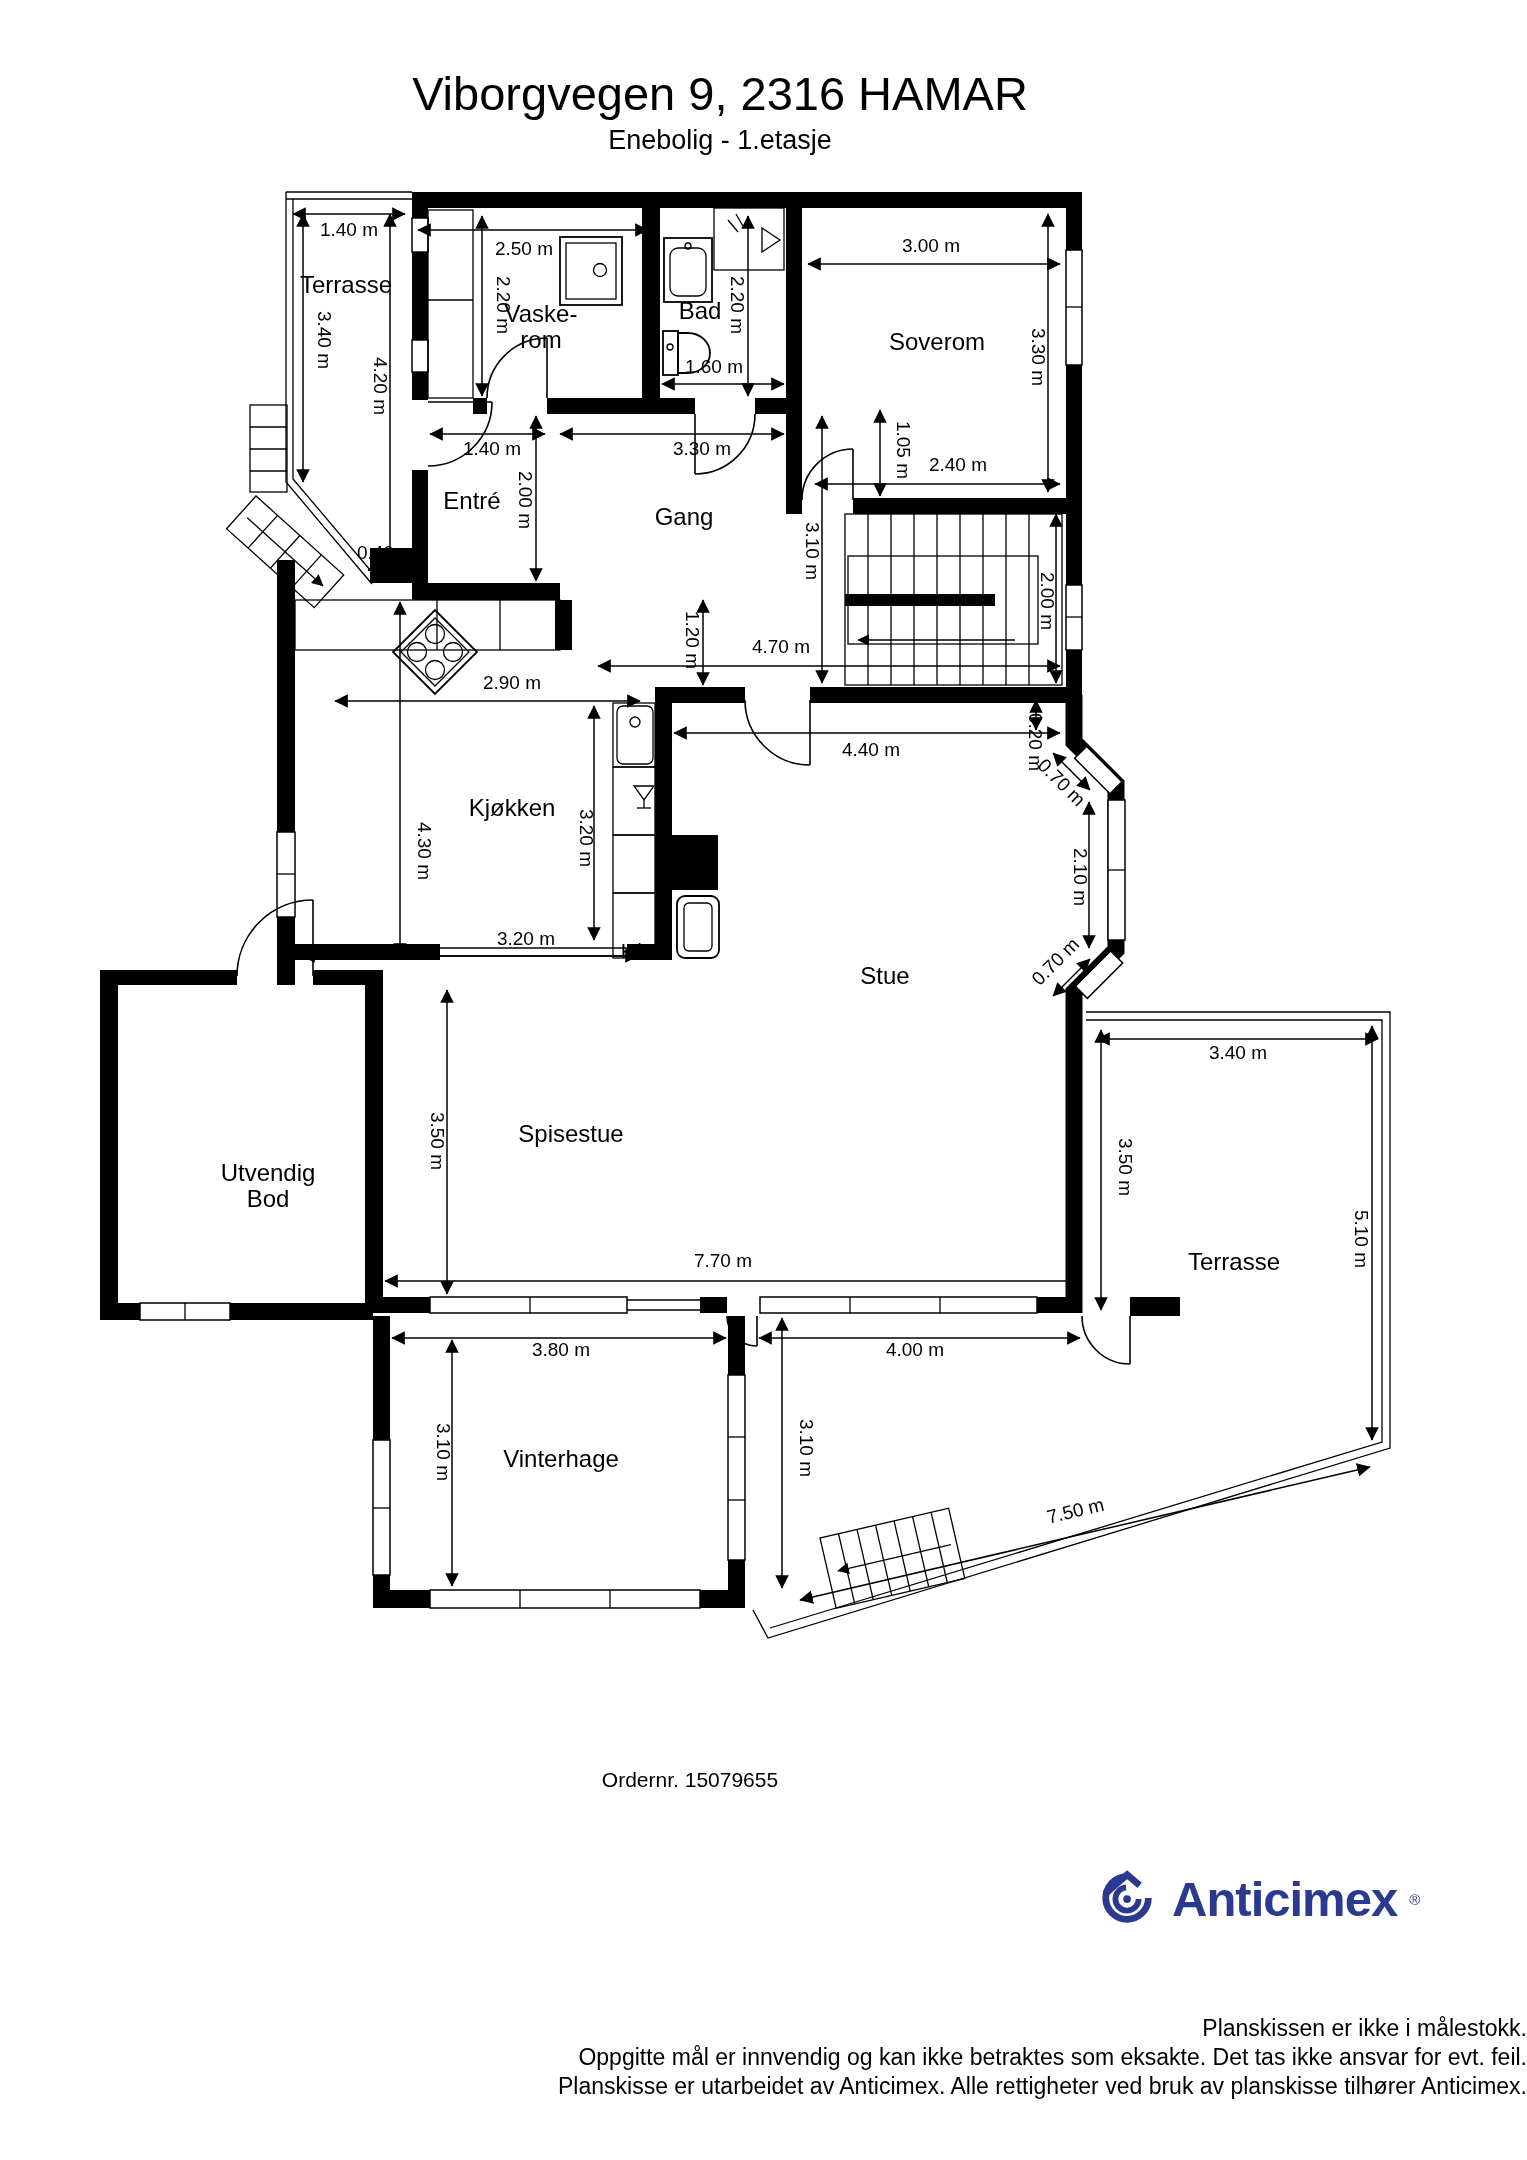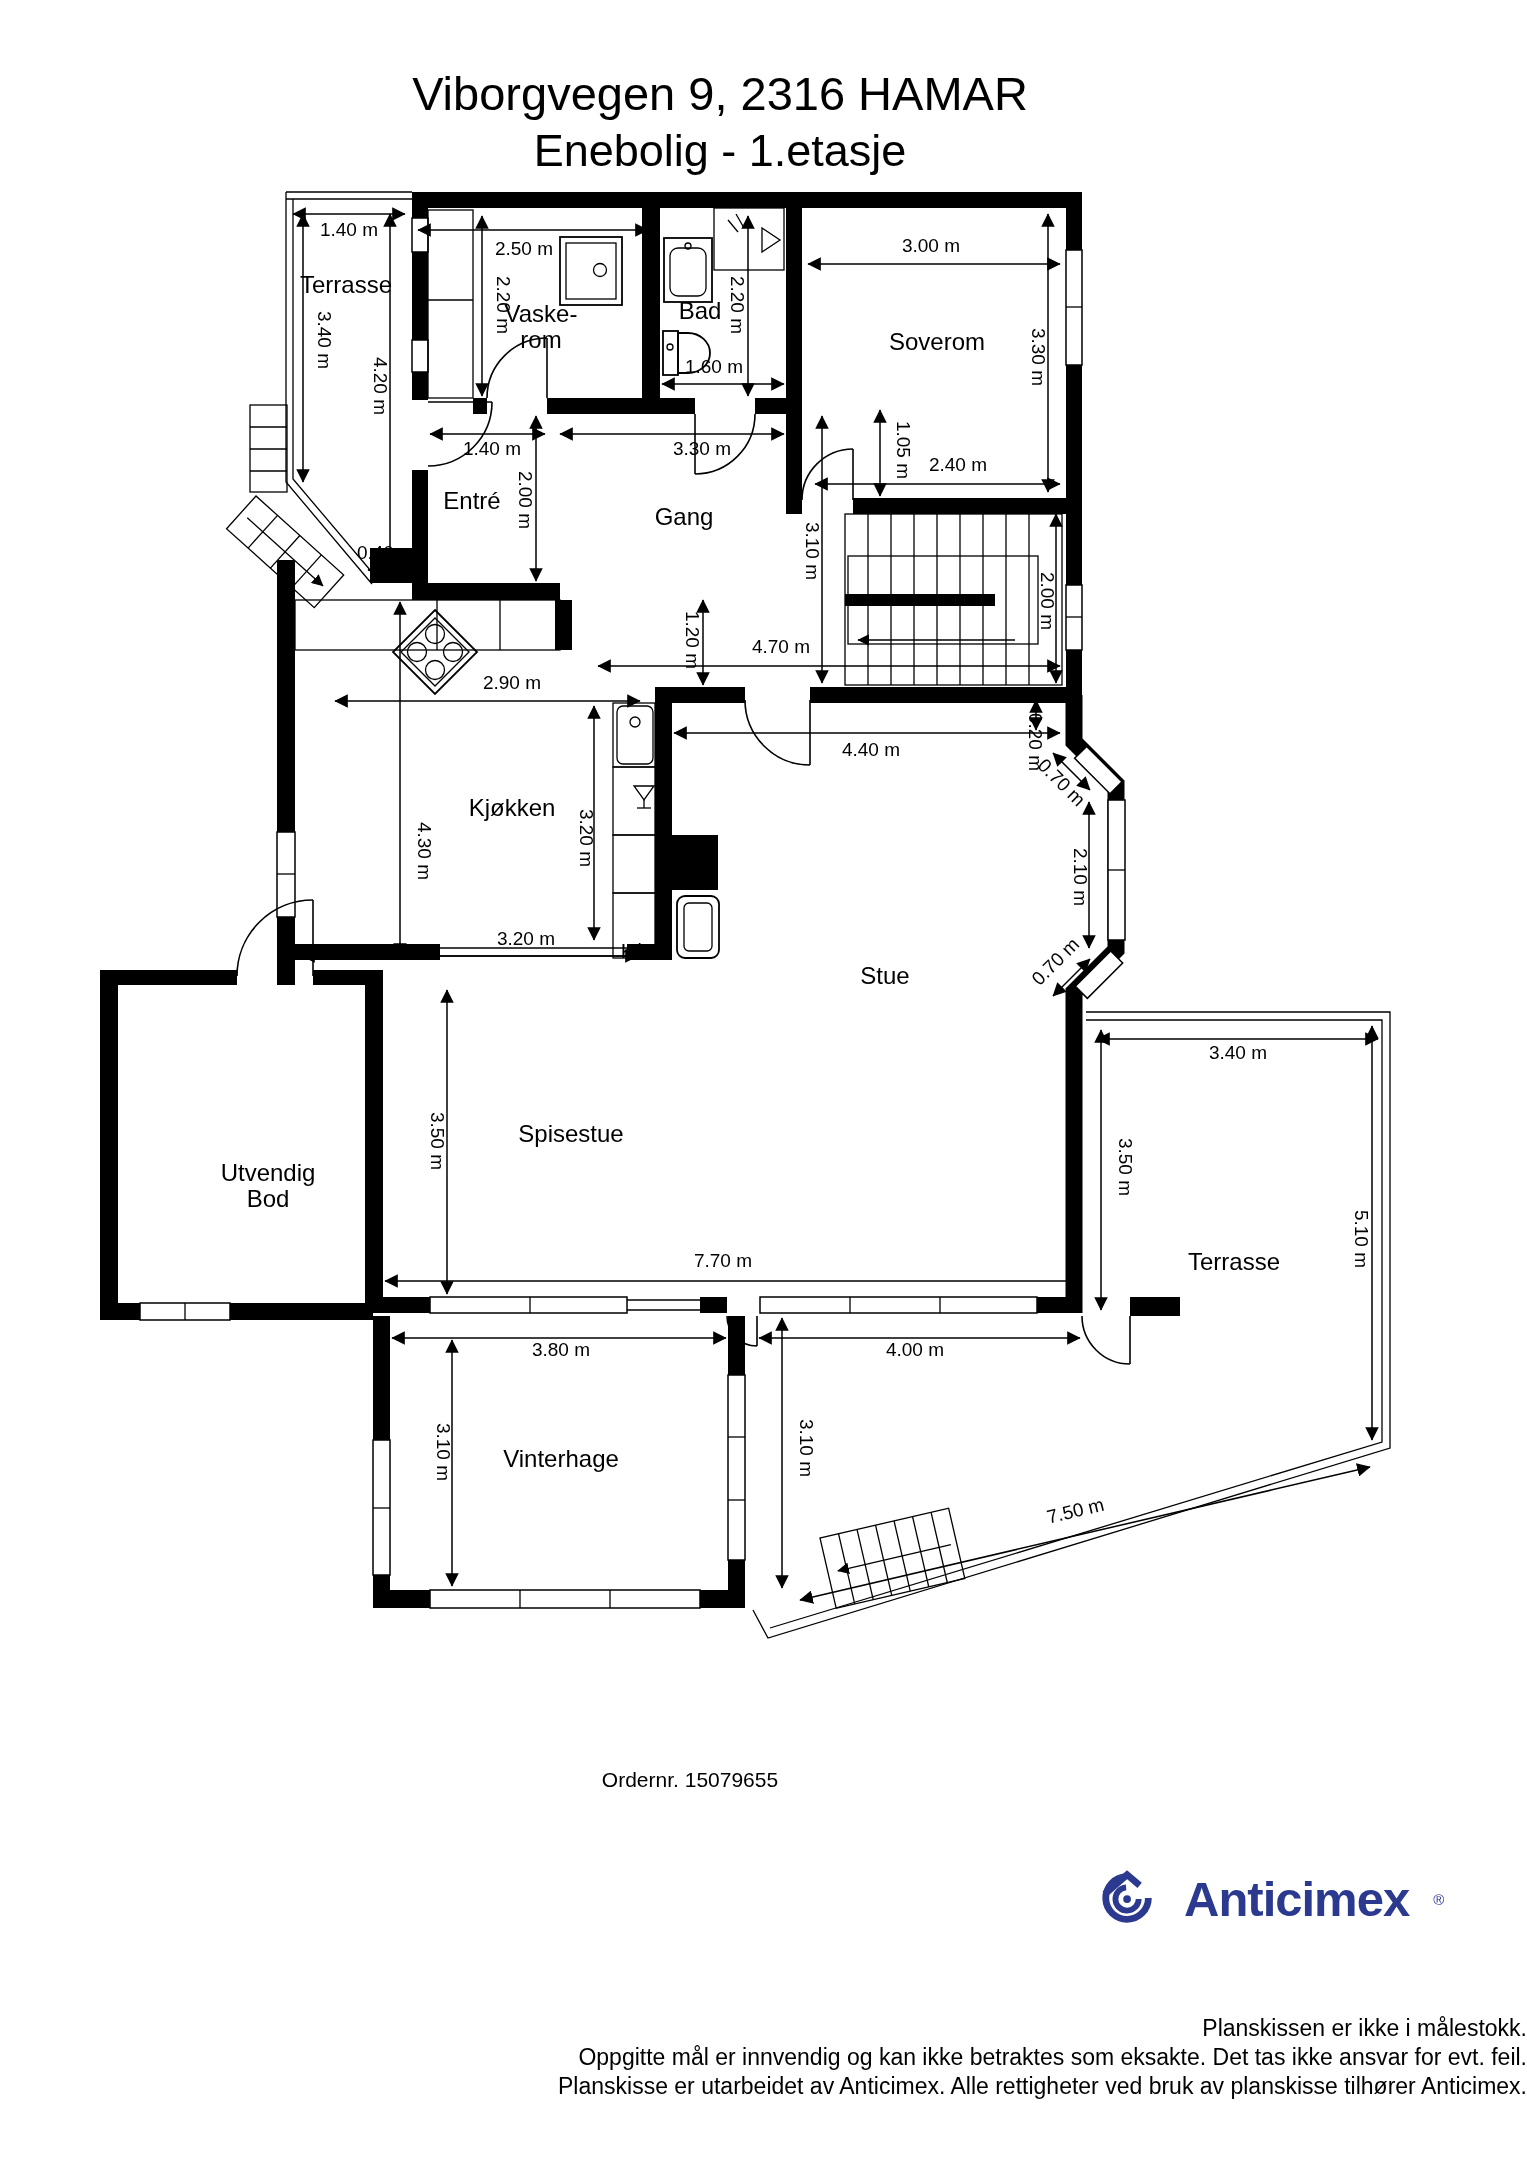--- a/index.html
+++ b/index.html
@@ -1,23 +1,23 @@
 <!DOCTYPE html>
 <html><head>
 <meta charset="utf-8">
 <style>
   html,body{margin:0;padding:0;background:#fff;}
   .page{position:relative;width:1527px;height:2160px;background:#fff;overflow:hidden;
         font-family:"Liberation Sans","DejaVu Sans",sans-serif;color:#000;}
   .hdr{position:absolute;top:66px;left:0;width:1440px;text-align:center;}
   .hdr h1{margin:0;font-size:47px;font-weight:400;letter-spacing:0;}
-  .hdr h2{margin:4px 0 0 0;font-size:45px;font-weight:400;}
+  .hdr h2{margin:4px 0 0 0;font-size:27px;font-weight:400;}
   .plan-svg{position:absolute;left:0;top:0;width:1527px;height:2160px;}
   .ordernr{position:absolute;top:1768px;left:0;width:1300px;text-align:center;font-size:21px;padding-left:40px;}
-  .brand{position:absolute;left:1098px;top:1868px;display:flex;align-items:center;gap:24px;}
+  .brand{position:absolute;left:1098px;top:1868px;display:flex;align-items:center;gap:12px;}
   .brand .word{font-size:49px;font-weight:700;color:#2b3a8f;letter-spacing:-1px;}
   .brand sup{font-size:15px;color:#2b3a8f;vertical-align:28px;font-weight:400;}
   .foot{position:absolute;top:2014px;left:0;width:100%;text-align:right;font-size:23px;line-height:29px;}
   
   #room-labels text{font-size:24px;text-anchor:middle;fill:#000;}
   #fixture-labels text{font-size:21px;text-anchor:middle;fill:#000;}
   #dim-labels text{font-size:19px;text-anchor:middle;fill:#000;}
   .w{fill:#000;stroke:none;}
   .win{fill:#fff;stroke:#000;stroke-width:1.5;}
   .thin{fill:none;stroke:#000;stroke-width:1.8;}

